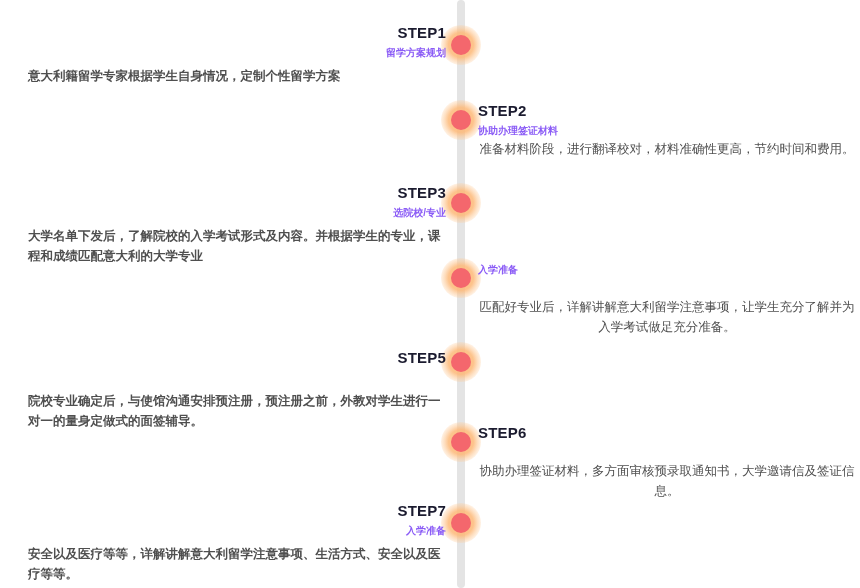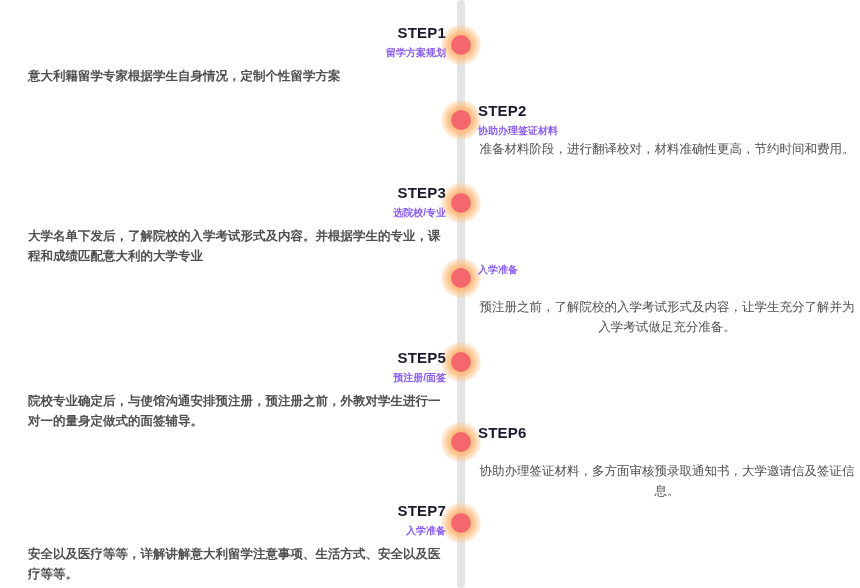--- a/index.html
+++ b/index.html
@@ -167,30 +167,29 @@
         <div class="step-desc desc-left" style="top: 226px;">大学名单下发后，了解院校的入学考试形式及内容。并根据学生的专业，课程和成绩匹配意大利的大学专业</div>
       </div>
       <div class="step">
         <div class="dot-wrap" style="top: 258px;">
           <div class="dot-glow"></div>
           <div class="dot"></div>
         </div>
         <div class="side side-right" style="top: 259px;">
           <div class="step-title">入学准备</div>
         </div>
-        <div class="step-desc desc-right" style="top: 297px;">预注册之前，了解院校的入学考试形式及内容，让学生充分了解并为入学考试做足充分准备。</div>
+        <div class="step-desc desc-right" style="top: 297px;">匹配好专业后，详解讲解意大利留学注意事项，让学生充分了解并为入学考试做足充分准备。</div>
       </div>
       <div class="step">
         <div class="dot-wrap" style="top: 342px;">
           <div class="dot-glow"></div>
           <div class="dot"></div>
         </div>
         <div class="side side-left" style="top: 348px;">
           <div class="step-num">STEP5</div>
-          <div class="step-title">预注册/面签</div>
         </div>
         <div class="step-desc desc-left" style="top: 391px;">院校专业确定后，与使馆沟通安排预注册，预注册之前，外教对学生进行一对一的量身定做式的面签辅导。</div>
       </div>
       <div class="step">
         <div class="dot-wrap" style="top: 422px;">
           <div class="dot-glow"></div>
           <div class="dot"></div>
         </div>
         <div class="side side-right" style="top: 423px;">
           <div class="step-num">STEP6</div>

